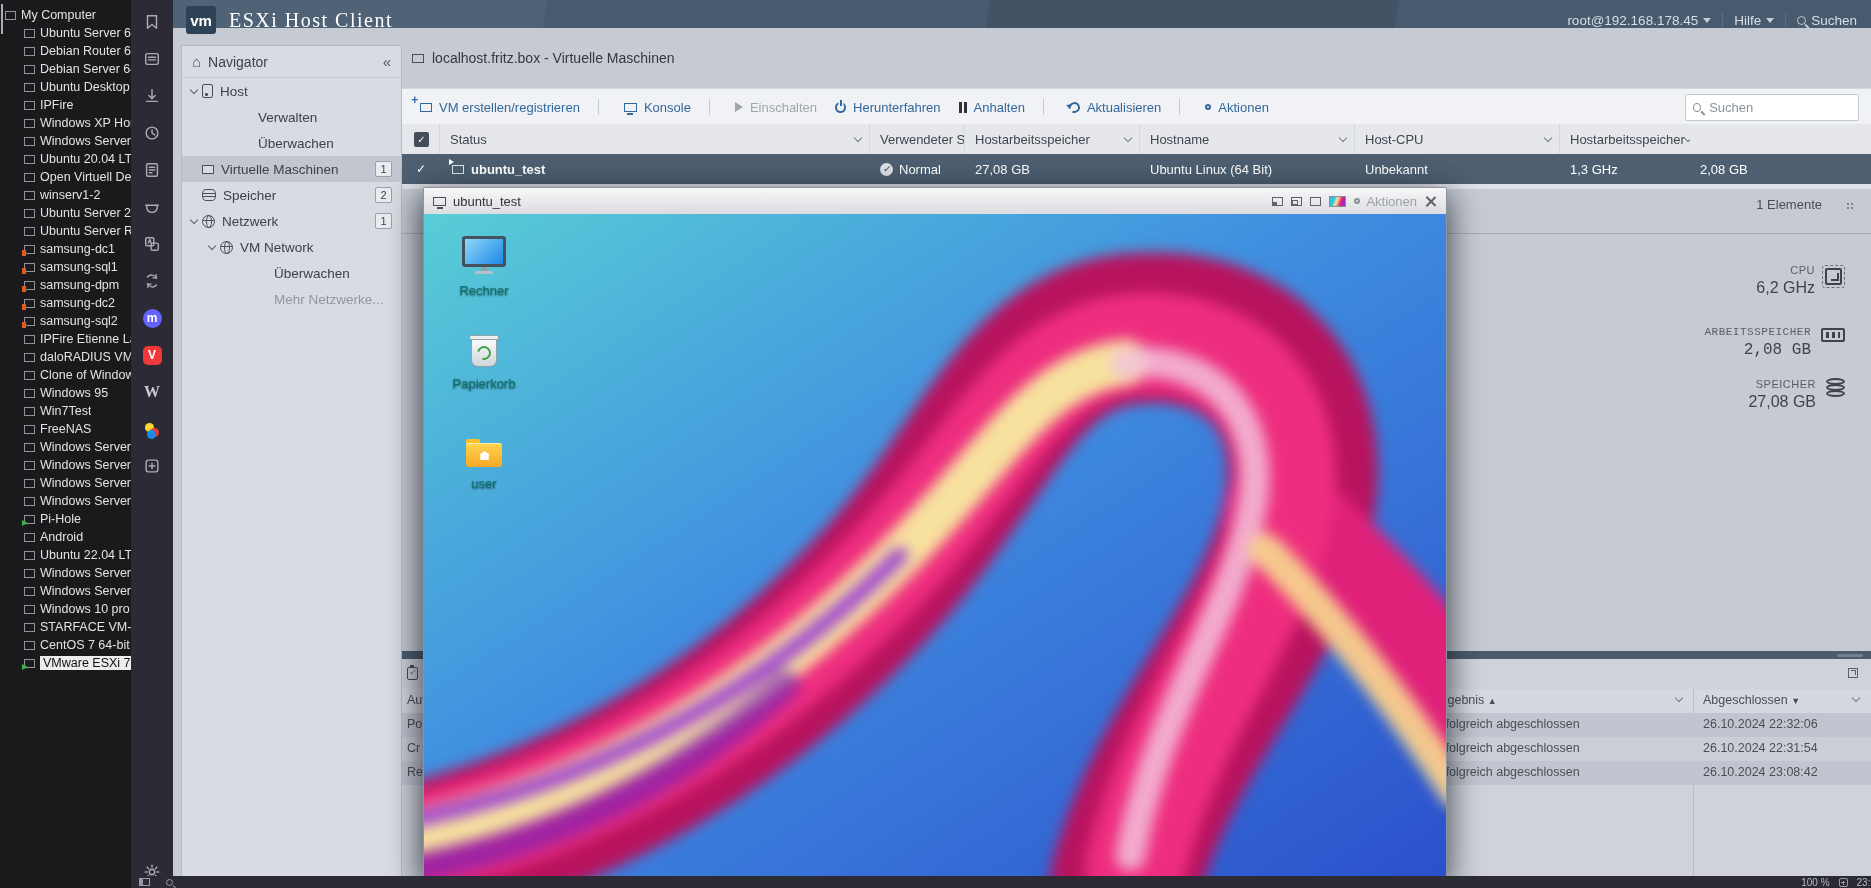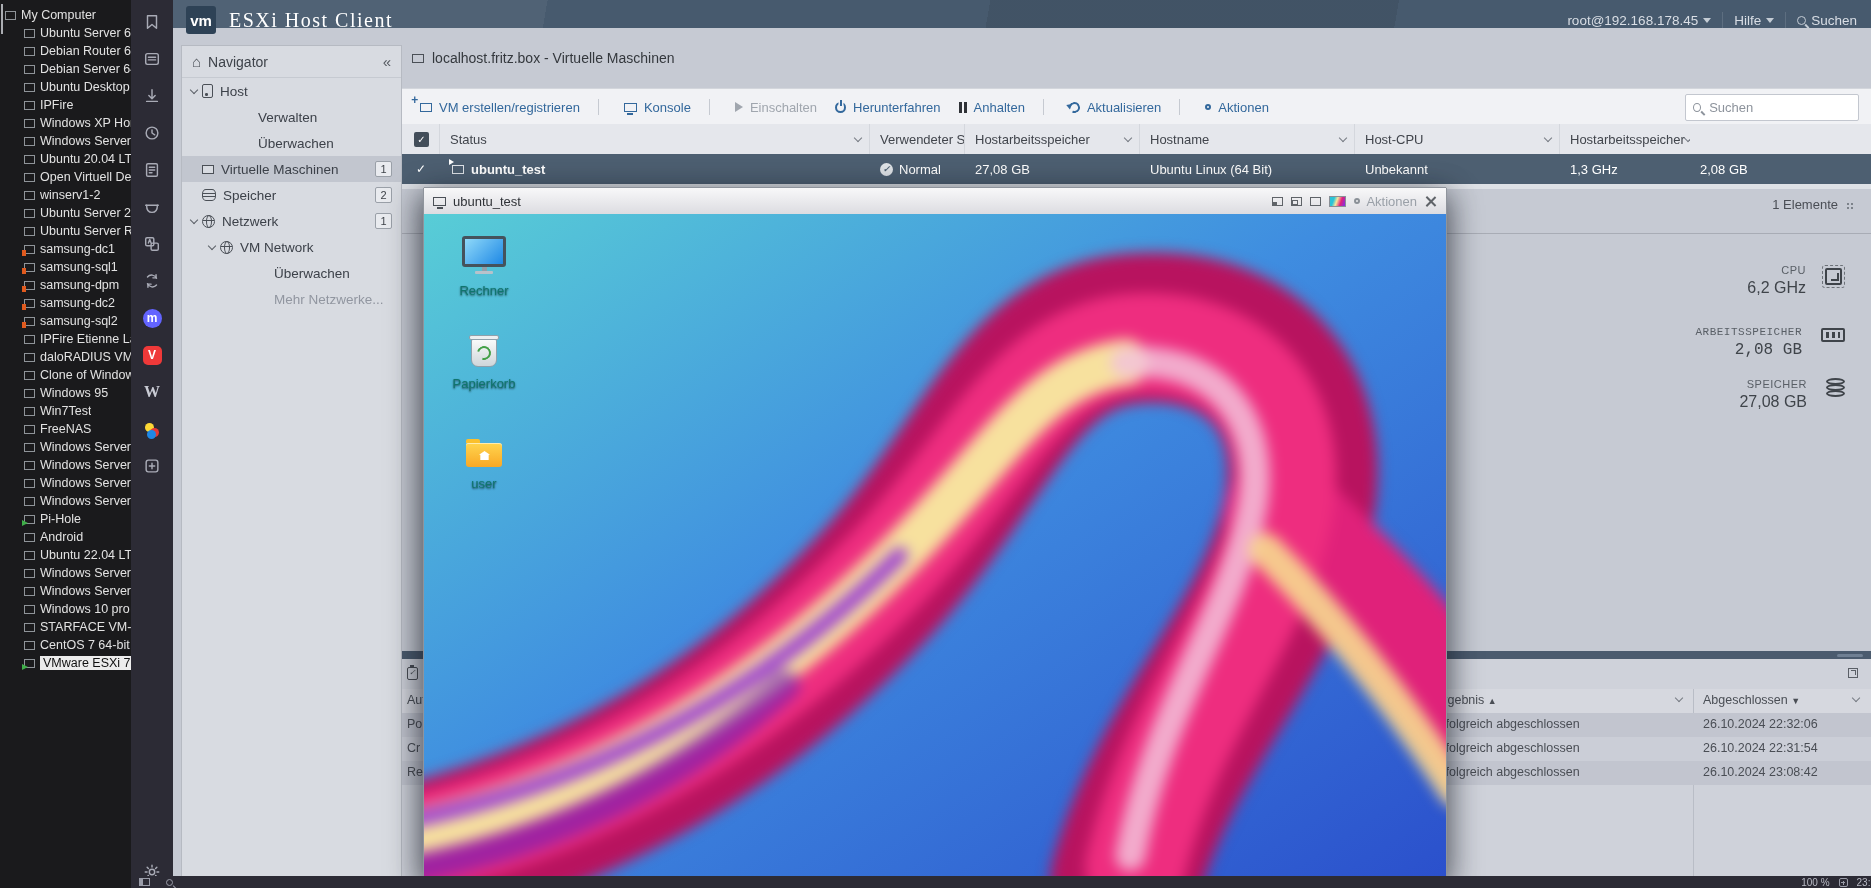--- a/index.html
+++ b/index.html
@@ -110,25 +110,25 @@
   .trow{position:absolute;left:402px;right:0;top:154px;height:30px;background:#4d5f71;color:#fff;font-size:13px;cursor:pointer;}
   .td{display:flex;align-items:center;padding:0 8px 0 10px;white-space:nowrap;overflow:hidden;}
   .td-check{justify-content:center;padding:0;font-size:12px;}
   .row-vmico{width:12px;height:9px;border:1.5px solid #dfe3e8;position:relative;margin:0 7px 0 2px;flex:0 0 auto;}
   .row-vmico::before{content:"";position:absolute;right:-4px;top:-4px;width:11px;height:8px;border:1.5px solid #b8bfc8;z-index:-1;}
   .row-vmico::after{content:"";position:absolute;left:-4px;top:-7px;width:0;height:0;border-top:3px solid transparent;border-bottom:3px solid transparent;border-left:5px solid #fff;}
   .vm-name{font-weight:bold;}
   .st-ok{width:13px;height:13px;border-radius:50%;background:#dfe3e7;color:#4d5f71;margin-right:6px;flex:0 0 auto;display:flex;align-items:center;justify-content:center;}
   .st-ok::after{content:"✓";font-size:9px;font-weight:bold;}
   .tbl-footer-strip{position:absolute;left:402px;right:0;top:184px;height:5px;background:#dee1e6;}
-  .elem-count{position:absolute;top:197px;right:22px;color:#4a4e55;font-size:13px;display:flex;align-items:center;gap:9px;}
+  .elem-count{position:absolute;top:197px;right:22px;color:#4a4e55;font-size:13px;display:flex;align-items:center;gap:25px;}
   .grip{width:2px;height:2px;background:#7c828a;box-shadow:4px 0 0 #7c828a,4px -4px 0 #7c828a,0 -4px 0 #7c828a;margin-top:6px;}
   .content-divider{position:absolute;left:402px;right:0;top:233px;height:1px;background:#a8acb5;}
   
-  .stat{position:absolute;right:26px;display:flex;align-items:flex-start;gap:19px;}
+  .stat{position:absolute;right:26px;display:flex;align-items:flex-start;gap:10px;}
   .stat-txt{text-align:right;margin-top:2px;}
   .stat-label{font-size:11px;letter-spacing:.5px;color:#595f66;}
   .stat-value{font-size:16px;color:#3f444a;margin-top:3px;}
   .ico-chip{width:17px;height:17px;border:2px solid #3f444a;border-radius:2px;position:relative;margin:6px 3px 0 0;}
   .ico-chip::before{content:"";position:absolute;left:4px;top:3px;width:6px;height:6px;border-right:2px solid #3f444a;border-bottom:2px solid #3f444a;}
   .ico-chip::after{content:"";position:absolute;inset:-5px;border:1.5px dashed #3f444a;border-radius:3px;opacity:.65;}
   .ico-ram{width:24px;height:14px;border:2px solid #3f444a;border-radius:2px;position:relative;margin-top:4px;}
   .ico-ram::after{content:"";position:absolute;left:3px;top:2px;right:3px;height:6px;background:repeating-linear-gradient(90deg,#3f444a 0 3px,transparent 3px 6px);}
   .ico-db{position:relative;width:19px;height:24px;margin-top:2px;}
   .ico-db i{position:absolute;left:0;width:19px;height:7px;border:2px solid #3f444a;border-radius:50%;background:#c6cad3;}

